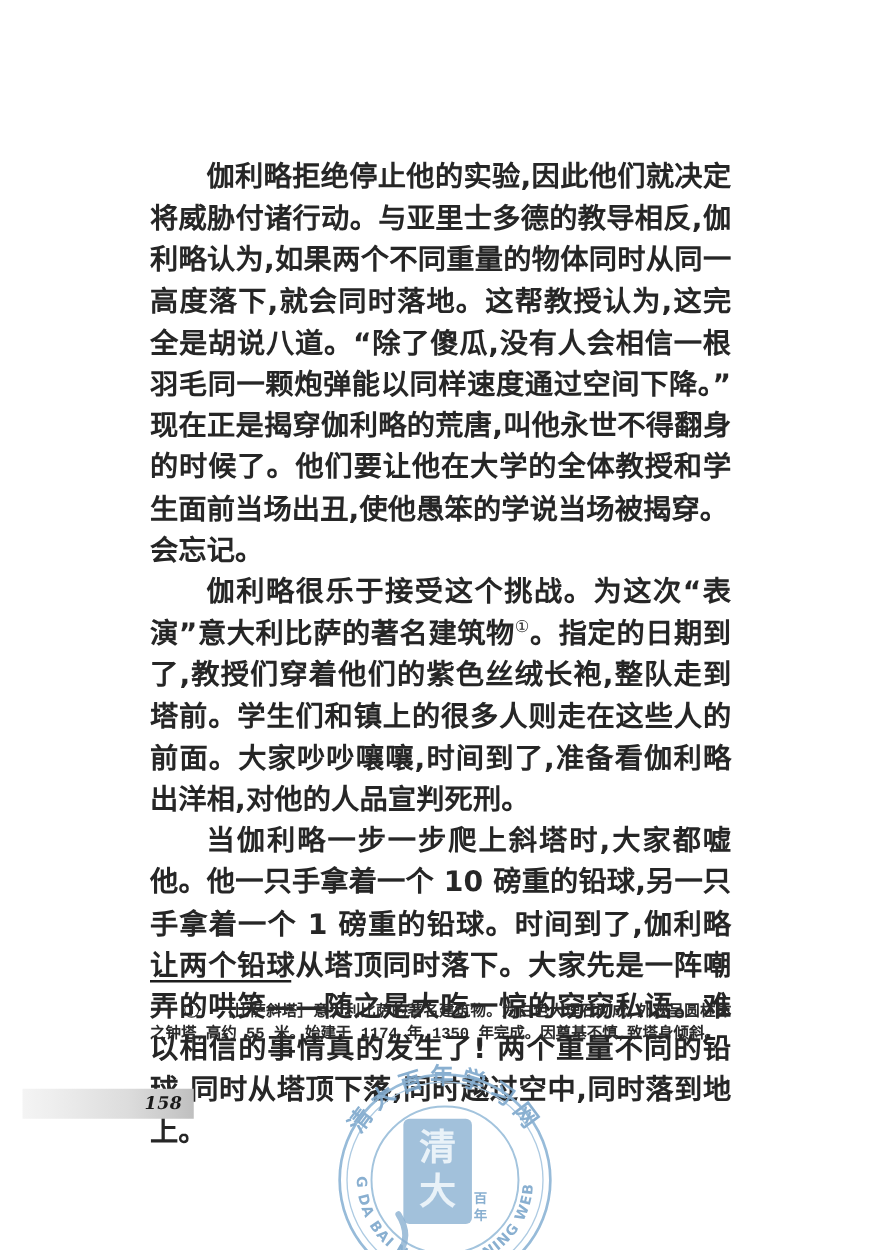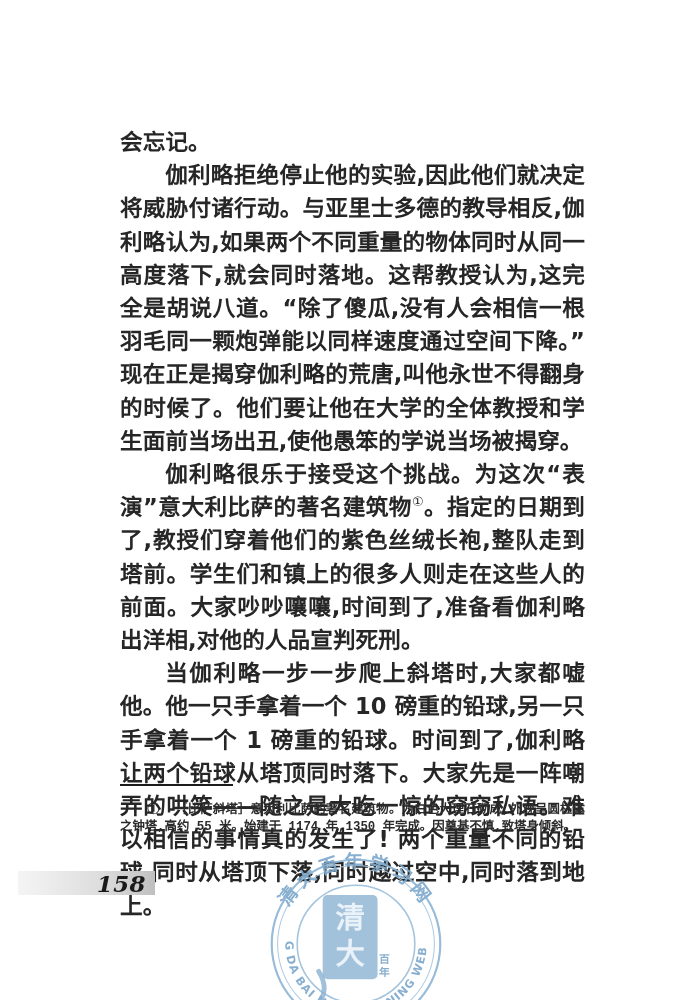--- a/index.html
+++ b/index.html
@@ -90,21 +90,21 @@
     background: linear-gradient(to right, #f4f4f4 0%, #eeeeee 18%, #dcdcdc 62%, #c9c9c9 88%, #bfbfbf 100%);
   }
   .folio-num {
     position: absolute;
     right: 9px;
     top: 50%;
     transform: translateY(-50%);
     font-family: "DejaVu Serif", "Liberation Serif", serif;
     font-style: italic;
     font-weight: 700;
-    font-size: 23px;
+    font-size: 14px;
     color: #1a1a1a;
     letter-spacing: 0.4px;
   }
 
   
   .watermark {
     position: absolute;
     left: 258px;
     top: 846px;
     width: 196px;
@@ -113,23 +113,23 @@
     pointer-events: none;
   }
 </style>
 </head>
 <body>
 
 <div class="page">
 
   <div class="text-block">
 
+    <p class="para indent">伽利略拒绝停止他的实验,因此他们就决定将威胁付诸行动。与亚里士多德的教导相反,伽利略认为,如果两个不同重量的物体同时从同一高度落下,就会同时落地。这帮教授认为,这完全是胡说八道。“除了傻瓜,没有人会相信一根羽毛同一颗炮弹能以同样速度通过空间下降。”现在正是揭穿伽利略的荒唐,叫他永世不得翻身的时候了。他们要让他在大学的全体教授和学生面前当场出丑,使他愚笨的学说当场被揭穿。</p>
+
     <p class="para">会忘记。</p>
-
-    <p class="para indent">伽利略拒绝停止他的实验,因此他们就决定将威胁付诸行动。与亚里士多德的教导相反,伽利略认为,如果两个不同重量的物体同时从同一高度落下,就会同时落地。这帮教授认为,这完全是胡说八道。“除了傻瓜,没有人会相信一根羽毛同一颗炮弹能以同样速度通过空间下降。”现在正是揭穿伽利略的荒唐,叫他永世不得翻身的时候了。他们要让他在大学的全体教授和学生面前当场出丑,使他愚笨的学说当场被揭穿。</p>
 
     <p class="para indent"><span>伽利略很乐于接受这个挑战。为这次“表演”意大利比萨的著名建筑物</span><span class="fnref">①</span><span>。指定的日期到了,教授们穿着他们的紫色丝绒长袍,整队走到塔前。学生们和镇上的很多人则走在这些人的前面。大家吵吵嚷嚷,时间到了,准备看伽利略出洋相,对他的人品宣判死刑。</span></p>
 
     <p class="para indent">当伽利略一步一步爬上斜塔时,大家都嘘他。他一只手拿着一个 10 磅重的铅球,另一只手拿着一个 1 磅重的铅球。时间到了,伽利略让两个铅球从塔顶同时落下。大家先是一阵嘲弄的哄笑——随之是大吃一惊的窃窃私语。难以相信的事情真的发生了! 两个重量不同的铅球,同时从塔顶下落,同时越过空中,同时落到地上。</p>
 
   </div>
 
   <div class="footnote-rule"></div>
 
   <p class="footnote"><span>①</span>&nbsp;&nbsp;<span>［比萨斜塔］</span><span>意大利比萨的著名建筑物。为白色大理石砌成,外观呈圆柱体之钟塔,高约 55 米。始建于 1174 年,1350 年完成。因奠基不慎,致塔身倾斜。</span></p>

